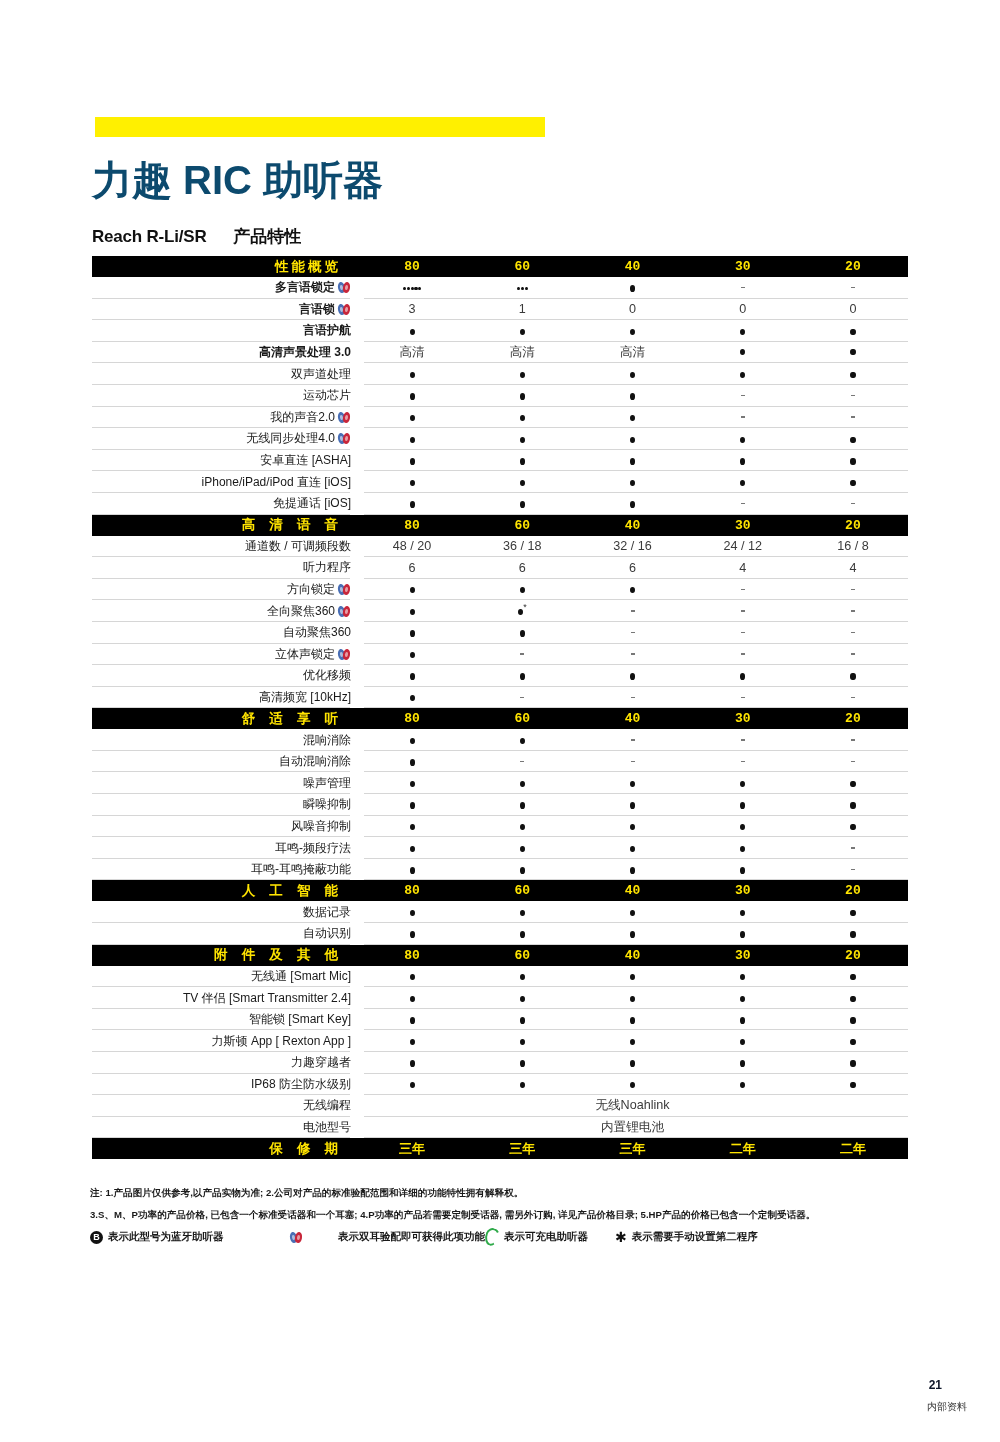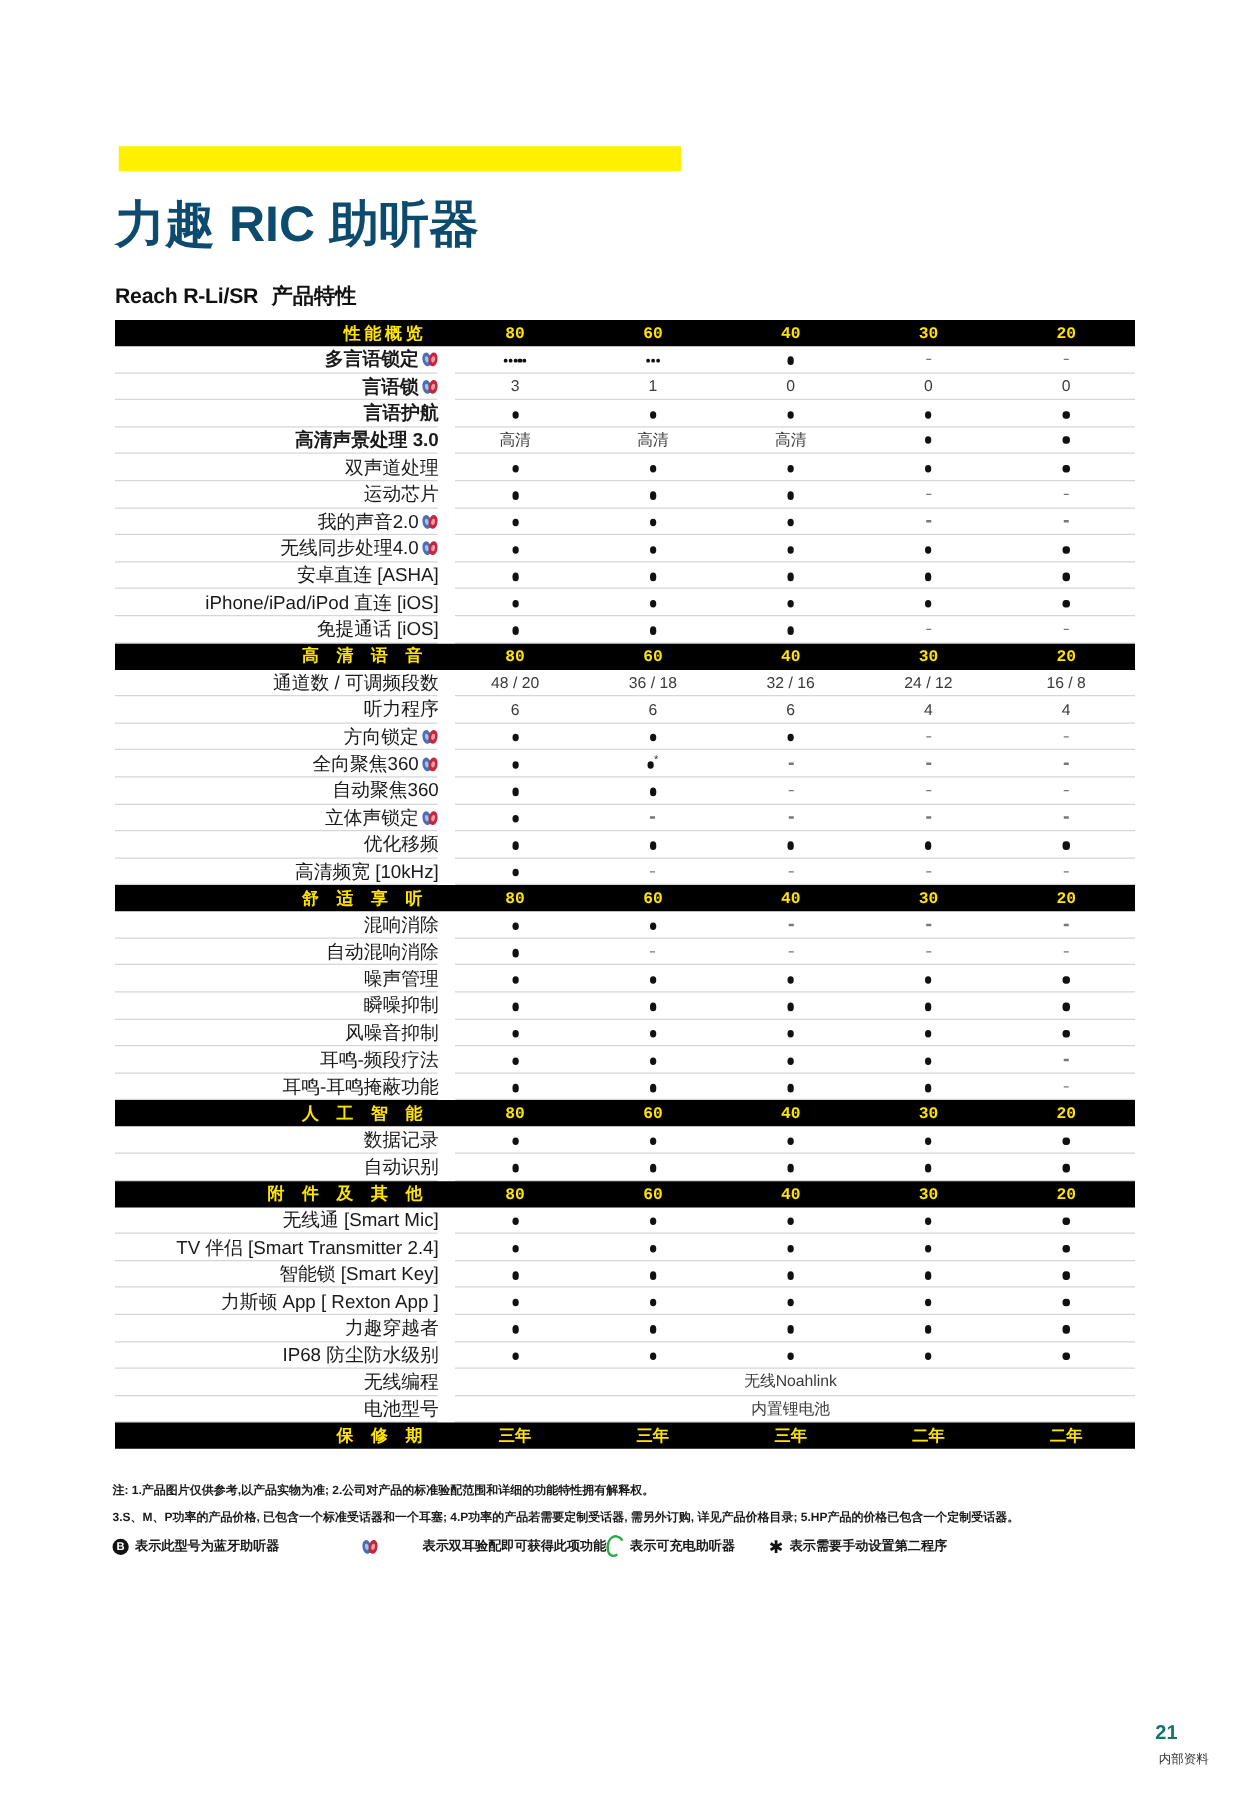--- a/index.html
+++ b/index.html
@@ -8,32 +8,32 @@
     font-family:"Liberation Sans","DejaVu Sans",sans-serif;
     color:#1a1a1a;position:relative;overflow:hidden;
   }
   .page{position:absolute;inset:0;}
 
   
   .yellow-bar{position:absolute;left:95px;top:117px;width:450px;height:20px;background:#fff000;}
   .doc-title{position:absolute;left:92px;top:158px;font-size:40px;font-weight:bold;letter-spacing:0px;line-height:1.1;color:#0c4a6e;}
   .doc-sub{position:absolute;left:92px;top:225px;font-size:17px;font-weight:bold;color:#111;}
   .doc-sub .sub-a{letter-spacing:-0.2px;}
-  .doc-sub .sub-b{margin-left:6px;}
+  .doc-sub .sub-b{margin-left:22px;}
 
   
   .tbl{position:absolute;left:92px;top:256px;width:816px;}
   .row{position:relative;height:21.6px;display:flex;align-items:center;}
   .hdr{height:21px;background:#000;}
   .hdr .lbl,.hdr .cell{color:#ffe400;font-weight:bold;font-family:Liberation Mono, monospace;}
   .hdr .lbl{font-size:13.5px;letter-spacing:3px;padding-right:16px;}
   .hdr .cell{font-size:13px;}
   .lbl{
     width:265px;flex:0 0 265px;text-align:right;padding-right:6px;
-    font-size:15px;white-space:nowrap;display:flex;align-items:center;
+    font-size:12px;white-space:nowrap;display:flex;align-items:center;
     justify-content:flex-end;gap:3px;box-sizing:border-box;
   }
   .lbl.b{font-weight:bold;}
   .cells{flex:1;display:flex;}
   .cell{flex:1;text-align:center;font-size:12.2px;color:#333;position:relative;}
   .cell.num{color:#3a3a3a;font-size:12.6px;}
   .cell.wide{flex:5;}
   .dot{display:inline-block;width:5.2px;height:6.4px;border-radius:50%;background:#111;vertical-align:middle;}
   .dots .dot{margin:0 .4px;width:3.1px;height:3.6px;}
   .dash{display:inline-block;width:4px;height:1.5px;background:#777;vertical-align:middle;margin-bottom:2px;}
@@ -58,21 +58,21 @@
   .ic-ears{display:inline-block;width:13px;height:11px;position:relative;vertical-align:middle;}
   .ic-ears .e{position:absolute;top:0;width:7px;height:11px;border-radius:50% 50% 45% 45%;}
   .ic-ears .e.blue{left:0;background:#4a6fb5;transform:rotate(-12deg);}
   .ic-ears .e.red{left:5px;background:#c8263a;transform:rotate(10deg);}
   .ic-ears .e.blue:after,.ic-ears .e.red:after{content:"";position:absolute;left:2px;top:3px;width:3px;height:5px;border-radius:50%;background:rgba(255,255,255,.55);}
   .ic-bt{display:inline-block;width:13px;height:13px;border-radius:50%;background:#111;color:#fff;font-size:9px;line-height:13px;text-align:center;font-weight:bold;}
   .ic-green{display:inline-block;width:10px;height:14px;border:2.5px solid #2faa4a;border-radius:50% 50% 50% 50%/40% 40% 60% 60%;border-right-color:transparent;transform:rotate(18deg);}
   .ic-star{display:inline-block;font-size:14px;line-height:10px;color:#111;}
 
   
-  .pgnum{position:absolute;right:58px;top:1378px;font-size:16px;font-weight:bold;color:#0f766e;}
+  .pgnum{position:absolute;right:58px;top:1378px;font-size:12px;font-weight:bold;color:#0f172a;}
   .footnote{position:absolute;right:33px;top:1400px;font-size:10px;color:#333;}
 </style>
 </head>
 <body>
 
 <div class="page">
 
   <div class="yellow-bar"></div>
 
   <div class="doc-title">力趣 RIC 助听器</div>

